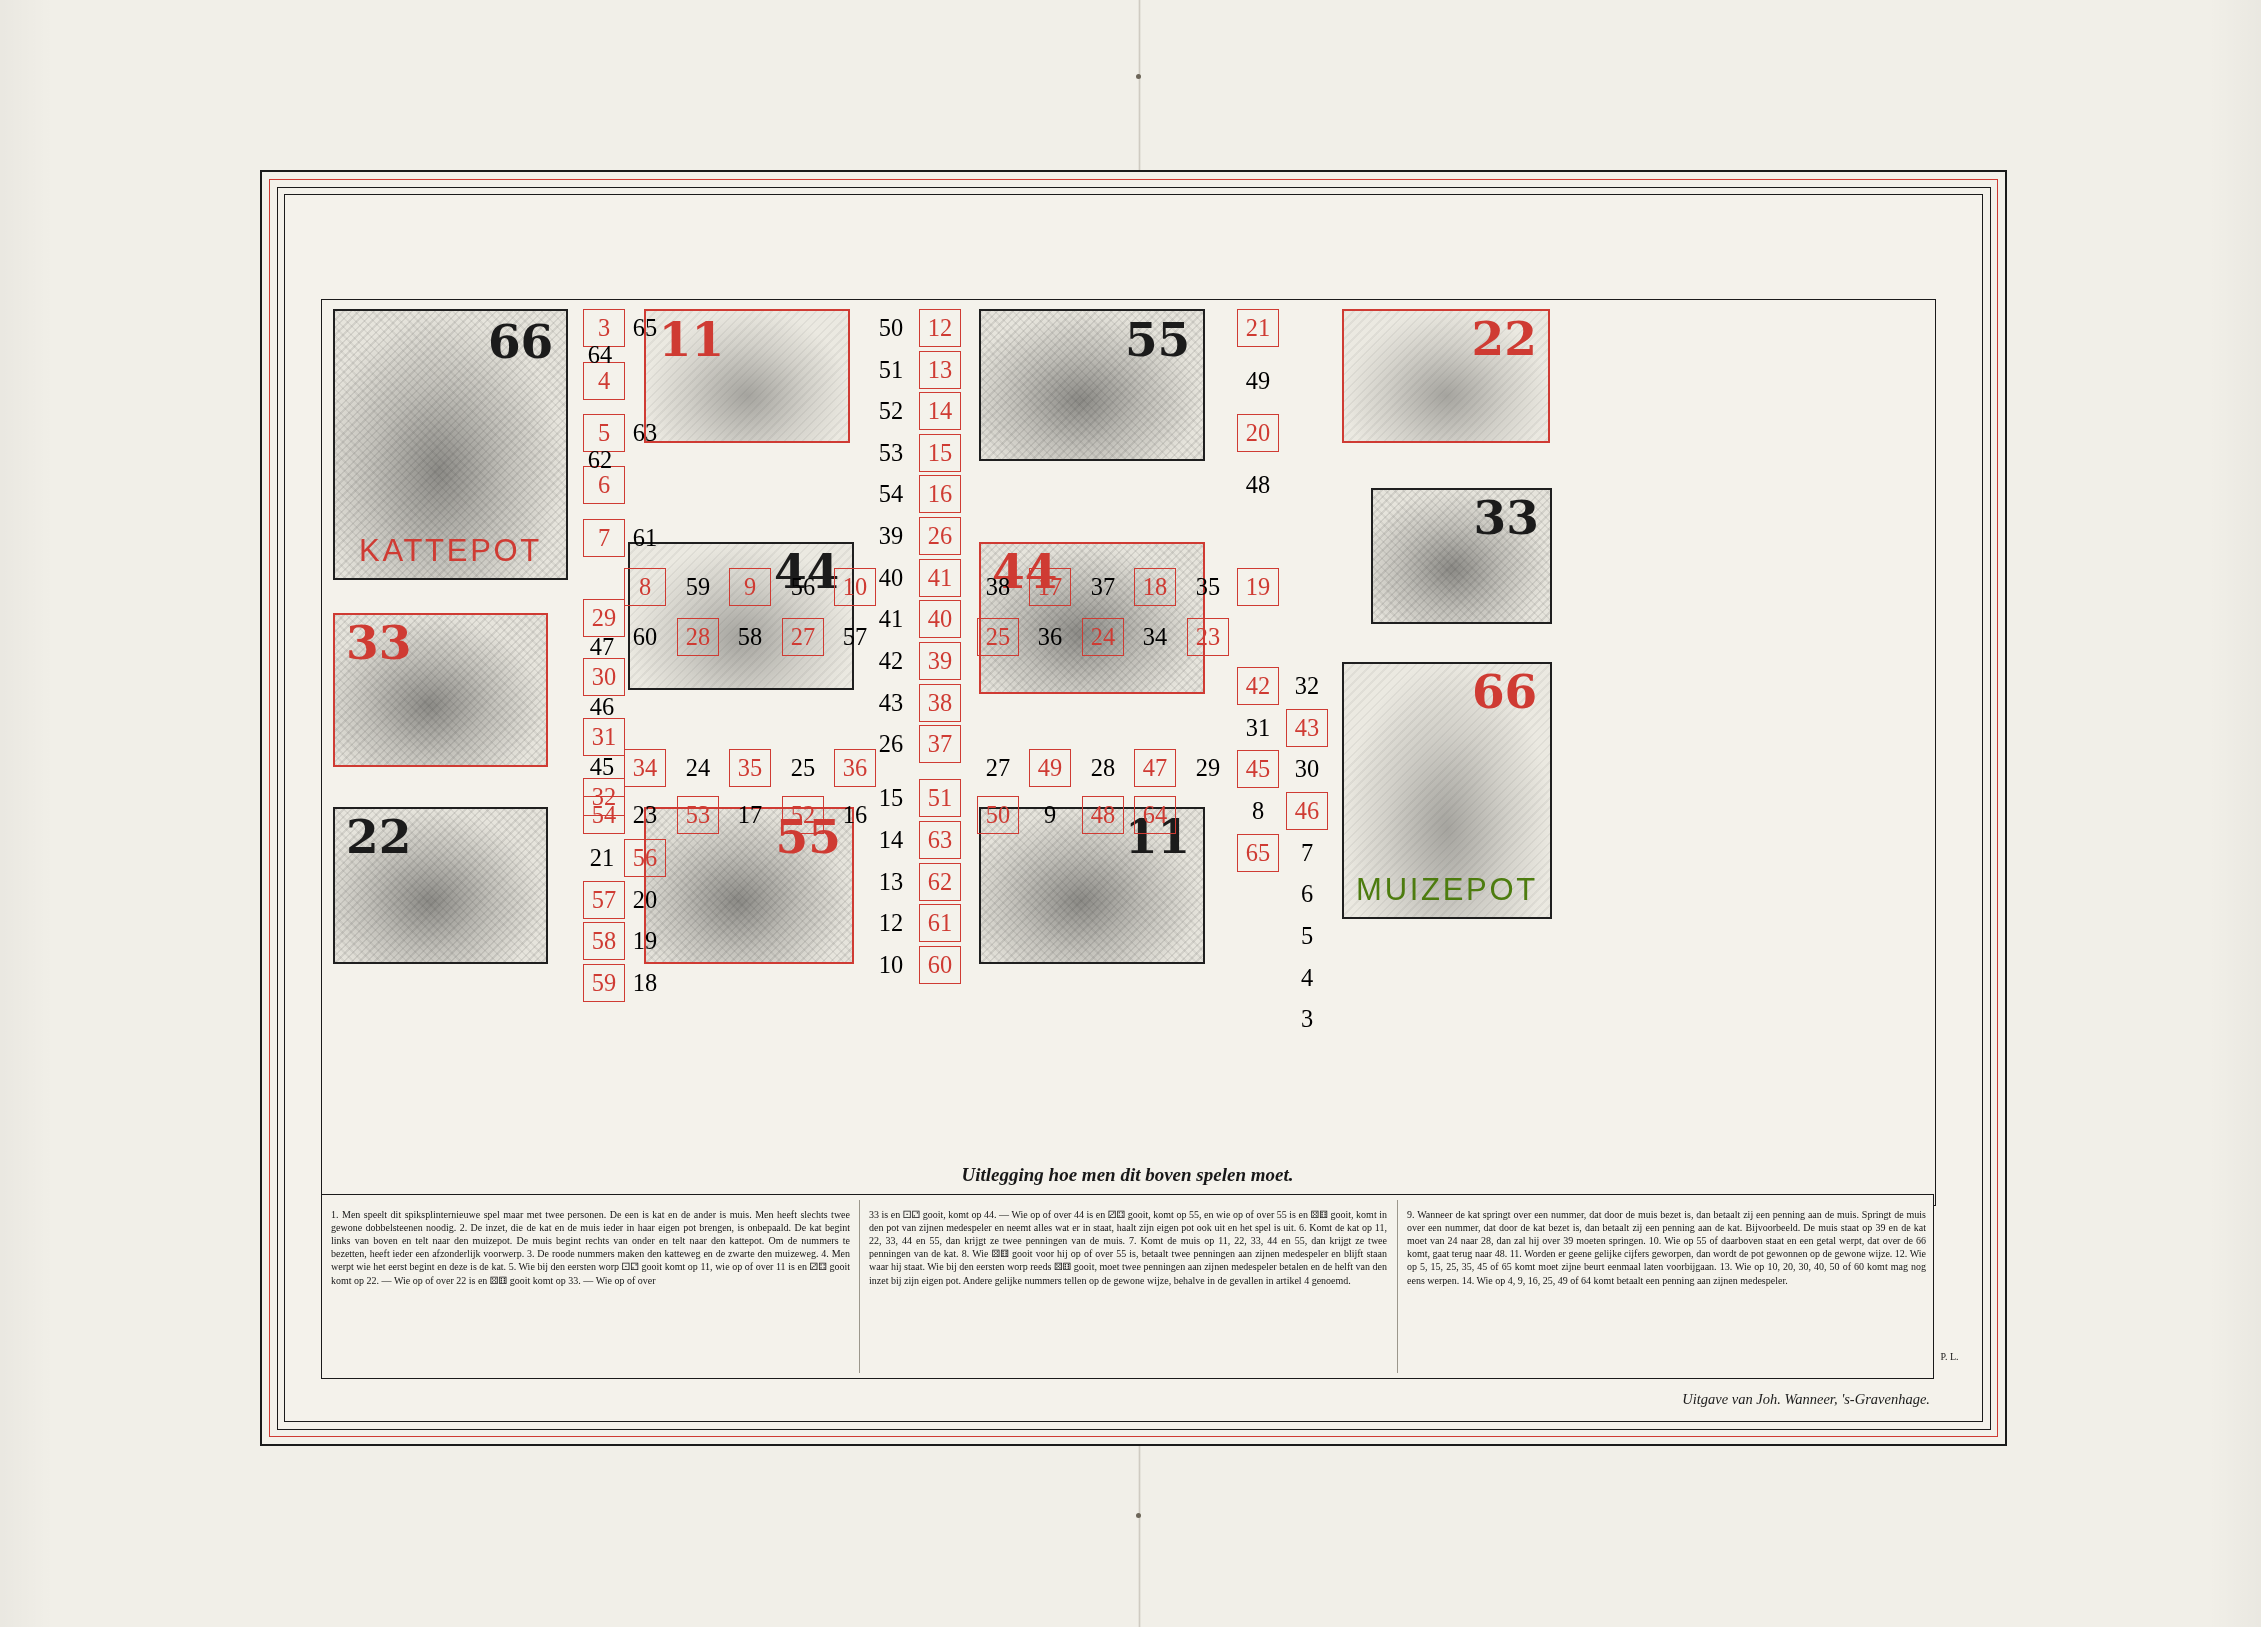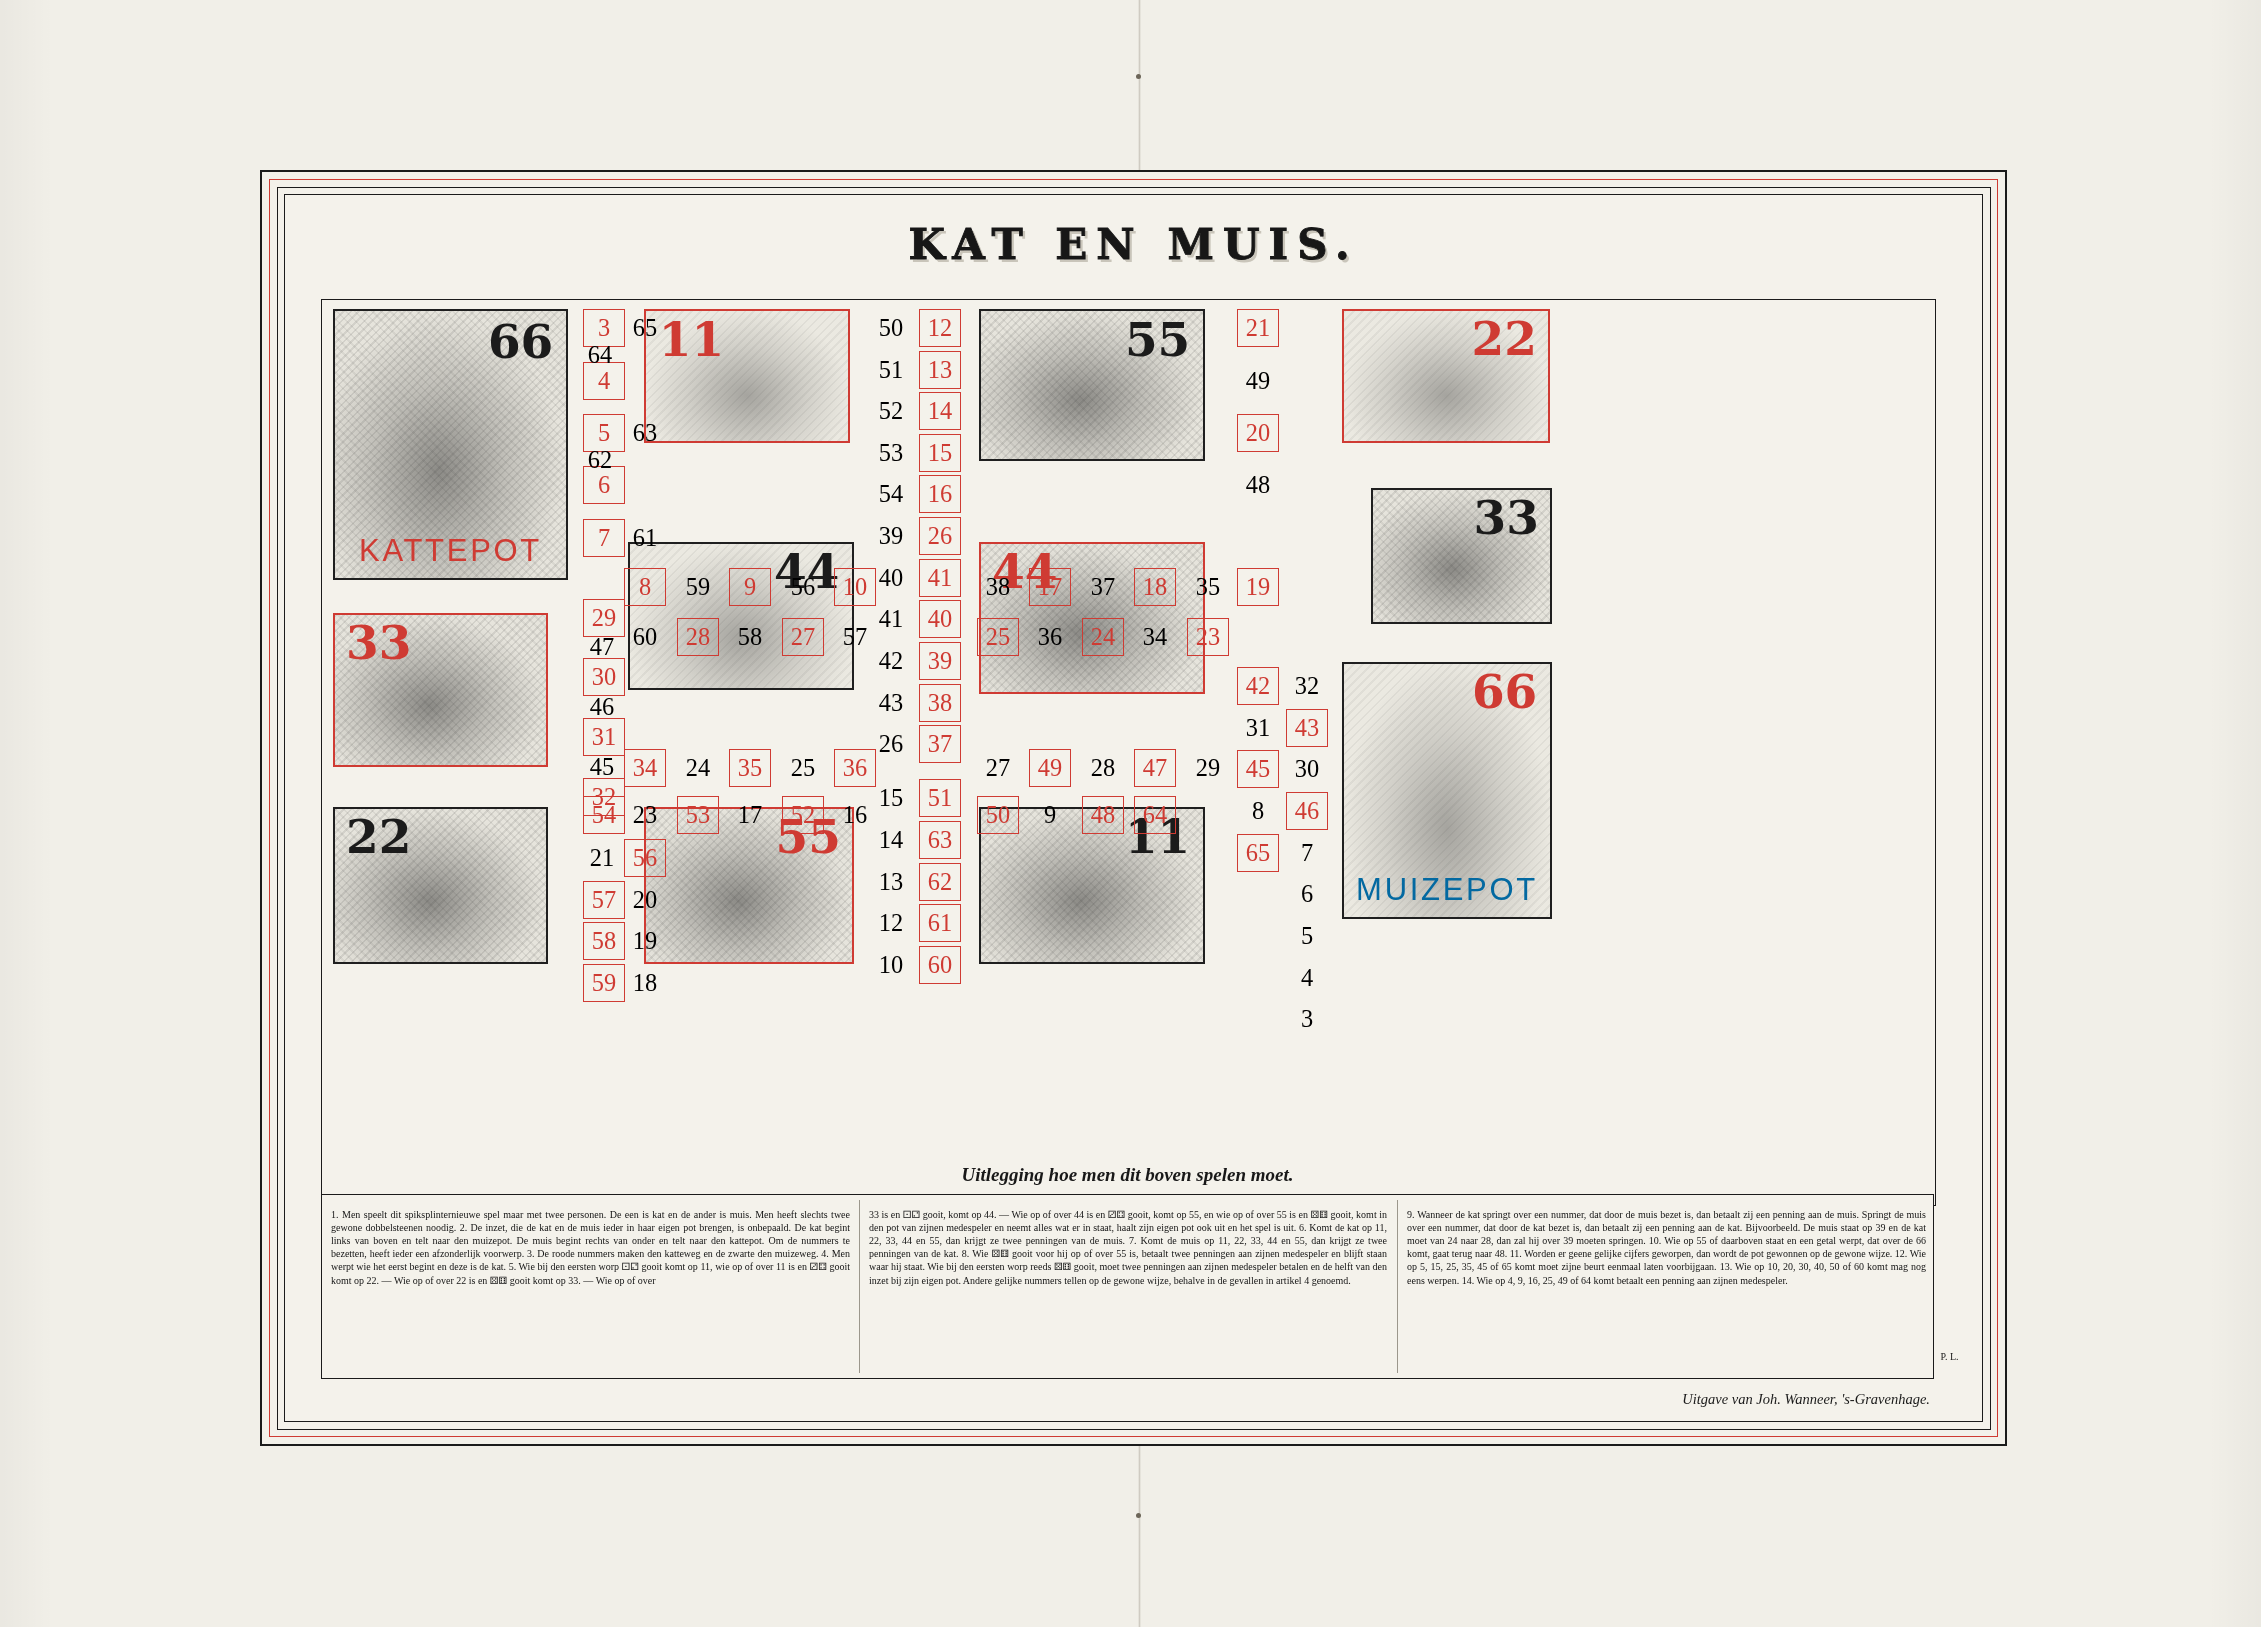--- a/index.html
+++ b/index.html
@@ -74,21 +74,21 @@
     font-size:47px;font-weight:bold;line-height:1;
   }
   .pic .num.black{color:#1b1b1b;}
   .pic .num.red{color:#cf3b33;}
   .pic .potlabel{
     position:absolute;left:0;right:0;bottom:9px;text-align:center;
     font-family:"Liberation Sans", sans-serif;
     font-size:31px;letter-spacing:2.7px;
   }
   .pic .potlabel.red{color:#cf3b33;}
-  .pic .potlabel.black{color:#0369a1;}
+  .pic .potlabel.black{color:#4d7c0f;}
 
   
   .art{
     position:absolute;left:0;top:0;right:0;bottom:0;
     background:
       repeating-linear-gradient(135deg, rgba(40,40,40,0.10) 0 1.8px, rgba(255,255,255,0) 1.8px 5.4px),
       repeating-linear-gradient(45deg, rgba(40,40,40,0.07) 0 1.8px, rgba(255,255,255,0) 1.8px 6.3px),
       radial-gradient(ellipse at 45% 60%, rgba(30,30,30,0.45) 0%, rgba(30,30,30,0.18) 38%, rgba(255,255,255,0) 70%),
       #e6e4dc;
   }
@@ -132,21 +132,20 @@
 <div id="sheet">
   <div class="fold"></div>
   <div class="fold-dot" style="top:74px"></div>
   <div class="fold-dot" style="top:1513px"></div>
 
   <div id="frame-outer">
     <div id="frame-red1"></div>
     <div id="frame-black2"></div>
     <div id="frame-inner">
 
-      <div id="title">KAT EN MUIS.</div>
 
       <div id="board">
 
         <div class="pic black" style="left:11px;top:9px;width:235px;height:271px">
           <div class="art"></div>
           <div class="num black" style="right:12.7px;top:7.2px">66</div>
           <div class="potlabel red">KATTEPOT</div>
         </div>
 
         <div class="pic red" style="left:322px;top:9px;width:206px;height:134px">

